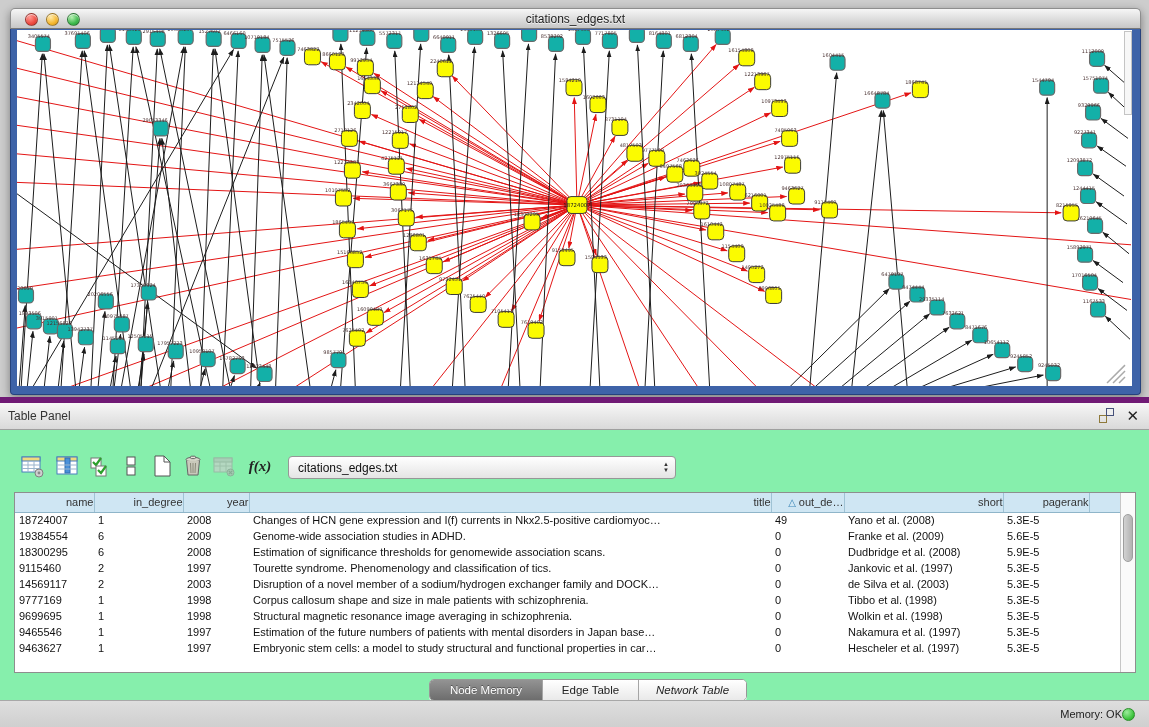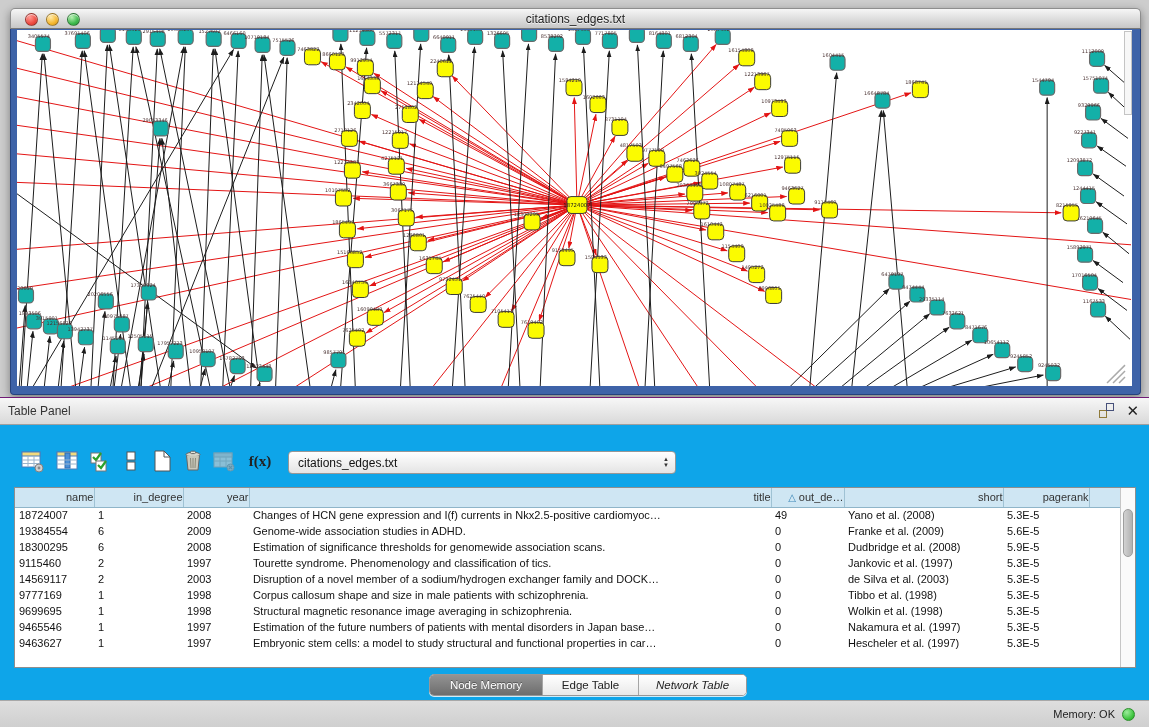--- a/index.html
+++ b/index.html
@@ -30,33 +30,33 @@
     background:#f7f7f7; border:1px solid #c4c4c4; }
   .re { stroke:var(--edge_red); stroke-width:1; }
   .ke { stroke:#1c1c1c; stroke-width:1; }
   .nt { fill:var(--node_teal); stroke:#6a6a6a; stroke-width:1.2; }
   .ny,.nh { fill:var(--node_yellow); stroke:#3a3a3a; stroke-width:1; }
   .nl { font-size:5px; fill:#4a3232; font-family:"DejaVu Sans",sans-serif; }
   .nlh { font-size:5.4px; fill:#1a1a1a; font-family:"DejaVu Sans",sans-serif; }
 
   
   .table-panel { position:absolute; left:0; top:397px; width:1149px; height:303px;
-    background:#0ea5e9; border-top:1px solid #701a75; }
+    background:#86efac; border-top:6px solid #701a75; }
   .panel-strip { height:27px; background:linear-gradient(#f7f7f7,#d9d9d9);
     border-bottom:1px solid #9f9f9f; position:relative; }
   .panel-strip .ptitle { position:absolute; left:8px; top:6px; font-size:12px; color:#333; }
   .strip-icons { position:absolute; right:10px; top:5px; display:flex; gap:12px; align-items:center; }
   .float-ic { width:15px; height:15px; position:relative; display:inline-block; }
   .float-ic .sq1 { position:absolute; left:0; bottom:0; width:8px; height:8px; border:1.5px solid #8f7a3a; background:transparent; }
   .float-ic .sq2 { position:absolute; right:0; top:0; width:8px; height:8px; border:1.5px solid #46507a; background:#eee; }
   .close-x { font-size:15px; font-weight:bold; color:#222; line-height:15px; cursor:default; }
 
   .toolbar-icon { position:absolute; top:48px; width:28px; height:30px; display:flex;
     align-items:center; justify-content:center; }
-  .fx { font-family:"Liberation Serif","DejaVu Serif",serif; 
+  .fx { font-family:"Liberation Serif","DejaVu Serif",serif; font-style:italic;
     font-weight:bold; font-size:15px; color:#222; }
   .combo { position:absolute; left:288px; top:53px; width:388px; height:23px;
     background:linear-gradient(#ffffff,#e4e4e4); border:1px solid #979797; border-radius:4px;
     display:flex; align-items:center; padding:0 6px 0 9px; }
   .combo .cval { flex:1; font-size:12px; color:#111; }
   .combo .stepper { display:flex; flex-direction:column; align-items:center; gap:1px; }
   .combo .stepper span { font-size:6px; color:#333; line-height:5px; }
 
   .tbl-wrap { position:absolute; left:14px; top:89px; width:1122px; height:181px;
     background:#fff; border:1px solid #8e8e8e; }
@@ -77,21 +77,21 @@
     background:#fff; box-shadow:0 1px 0 rgba(255,255,255,.8); }
   .seg { height:100%; font-size:11.5px; display:flex; align-items:center; justify-content:center;
     color:#222; background:linear-gradient(#ffffff,#e9e9e9); border-right:1px solid #a5a5a5; }
   .seg:last-child { border-right:none;font-style:italic; }
   .seg.sel { background:linear-gradient(#939393,#6d6d6d); color:#fff;
     text-shadow:0 -1px 0 rgba(0,0,0,.4); }
 
   
   .status-bar { position:absolute; left:0; top:700px; width:1149px; height:27px;
     background:linear-gradient(#dedede,#cfcfcf); border-top:1px solid #a8a8a8;
-    display:flex; align-items:center; justify-content:flex-end; padding-right:14px; gap:7px; }
+    display:flex; align-items:center; justify-content:flex-end; padding-right:14px; }
   .status-bar .mem { font-size:11px; color:#222; }
   .mem-dot { width:13px; height:13px; border-radius:50%; border:1px solid #2a8f2a;
     background:radial-gradient(circle at 35% 30%, #9cec9c, var(--status_green) 65%, #259a25); }
 </style>
 </head>
 <body>
 
 <div class="graph-window">
   <div class="titlebar">
     <div class="lights">

